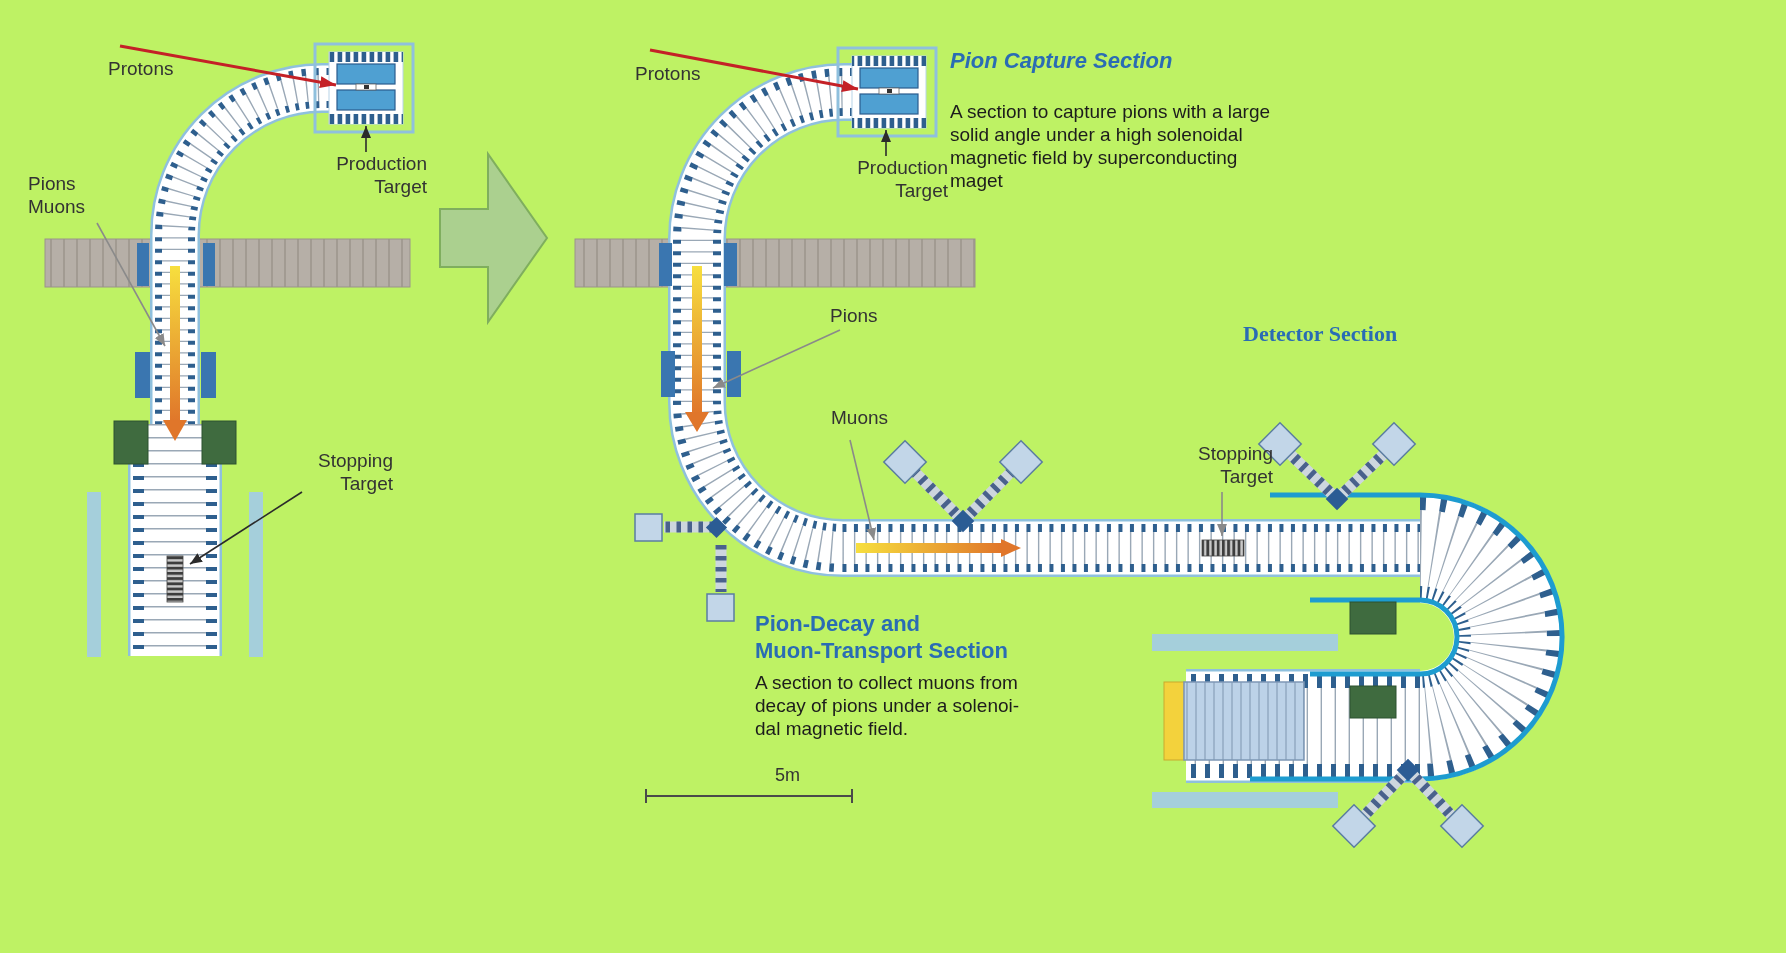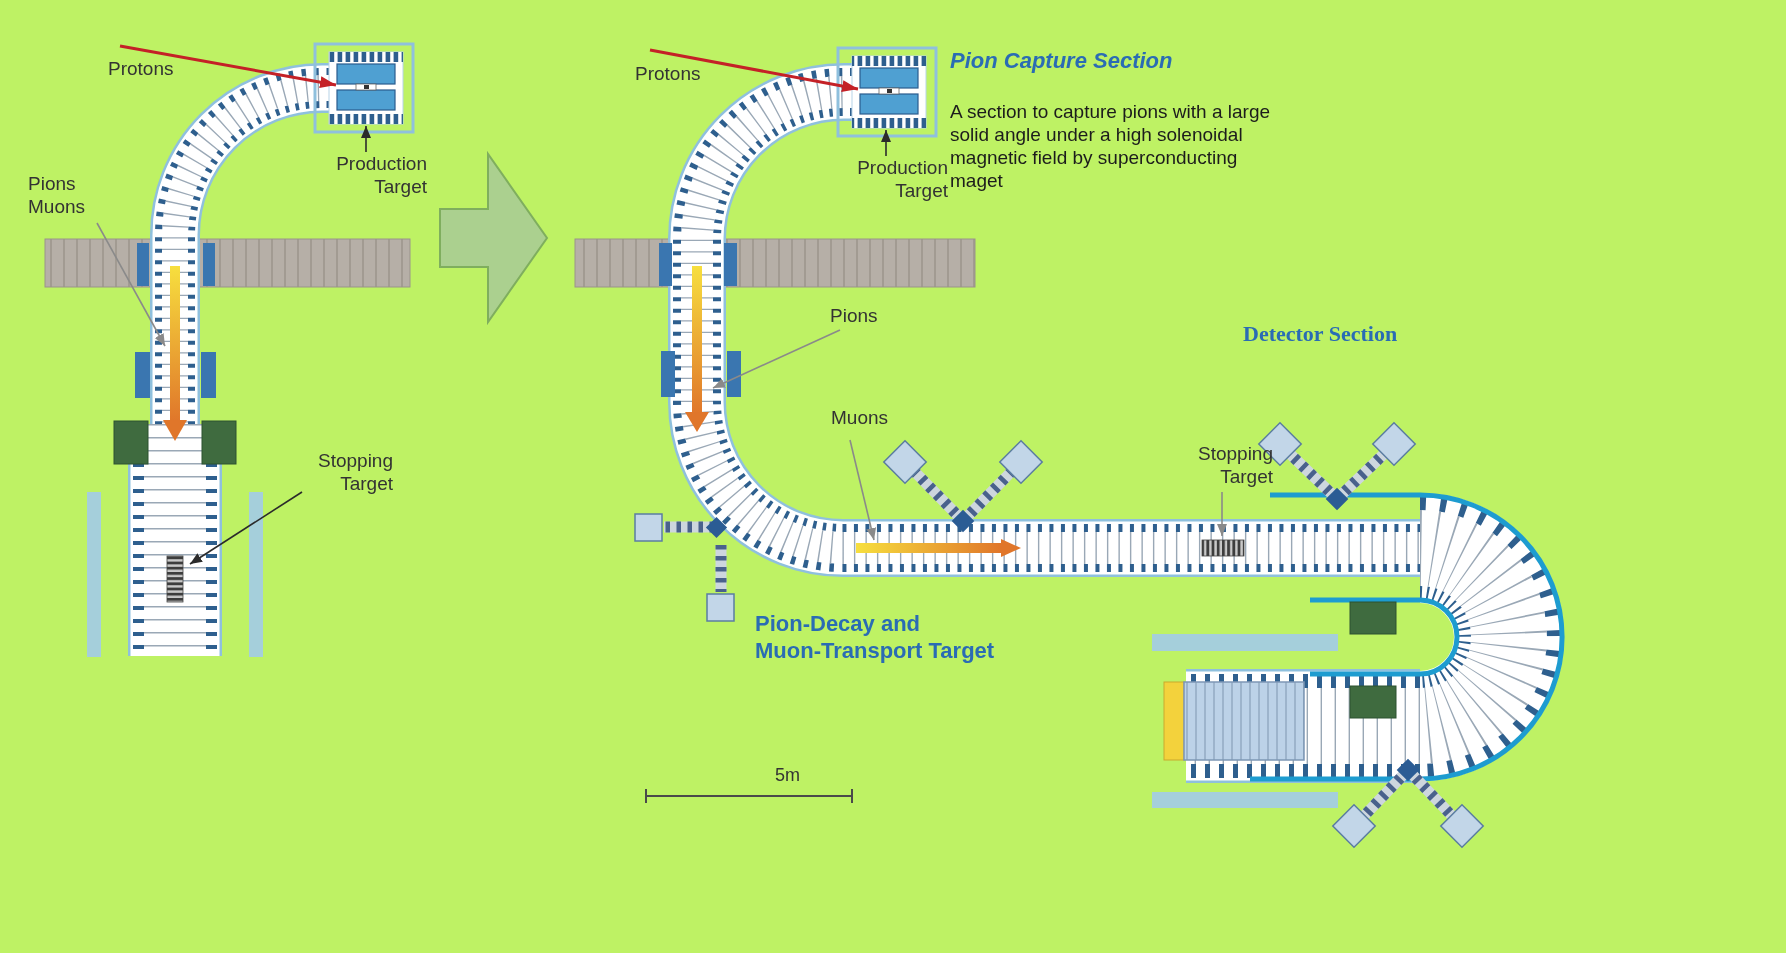--- a/index.html
+++ b/index.html
@@ -258,17 +258,20 @@
 
 <div class="heading" style="left:950px;top:47px;font-style:italic;">Pion Capture Section</div>
 <div class="body-text justify" style="left:950px;top:82px;width:322px;margin-top:18px;">A section to capture pions with a large
 solid angle under a high solenoidal
 magnetic field by superconducting
 maget</div>
 
 <div class="heading" style="left:1243px;top:320px;font-family:Liberation Serif, serif;">Detector Section</div>
 
 <div class="heading" style="left:755px;top:610px;">Pion-Decay and
-Muon-Transport Target</div>
+Muon-Transport Section</div>
+<div class="body-text" style="left:755px;top:671px;width:285px;">A section to collect muons from
+decay of pions under a solenoi-
+dal magnetic field.</div>
 
 <div class="lbl center" style="left:700px;top:764px;width:100px;font-size:18px;">5m</div>
 
 </div>
 
 </body></html>

